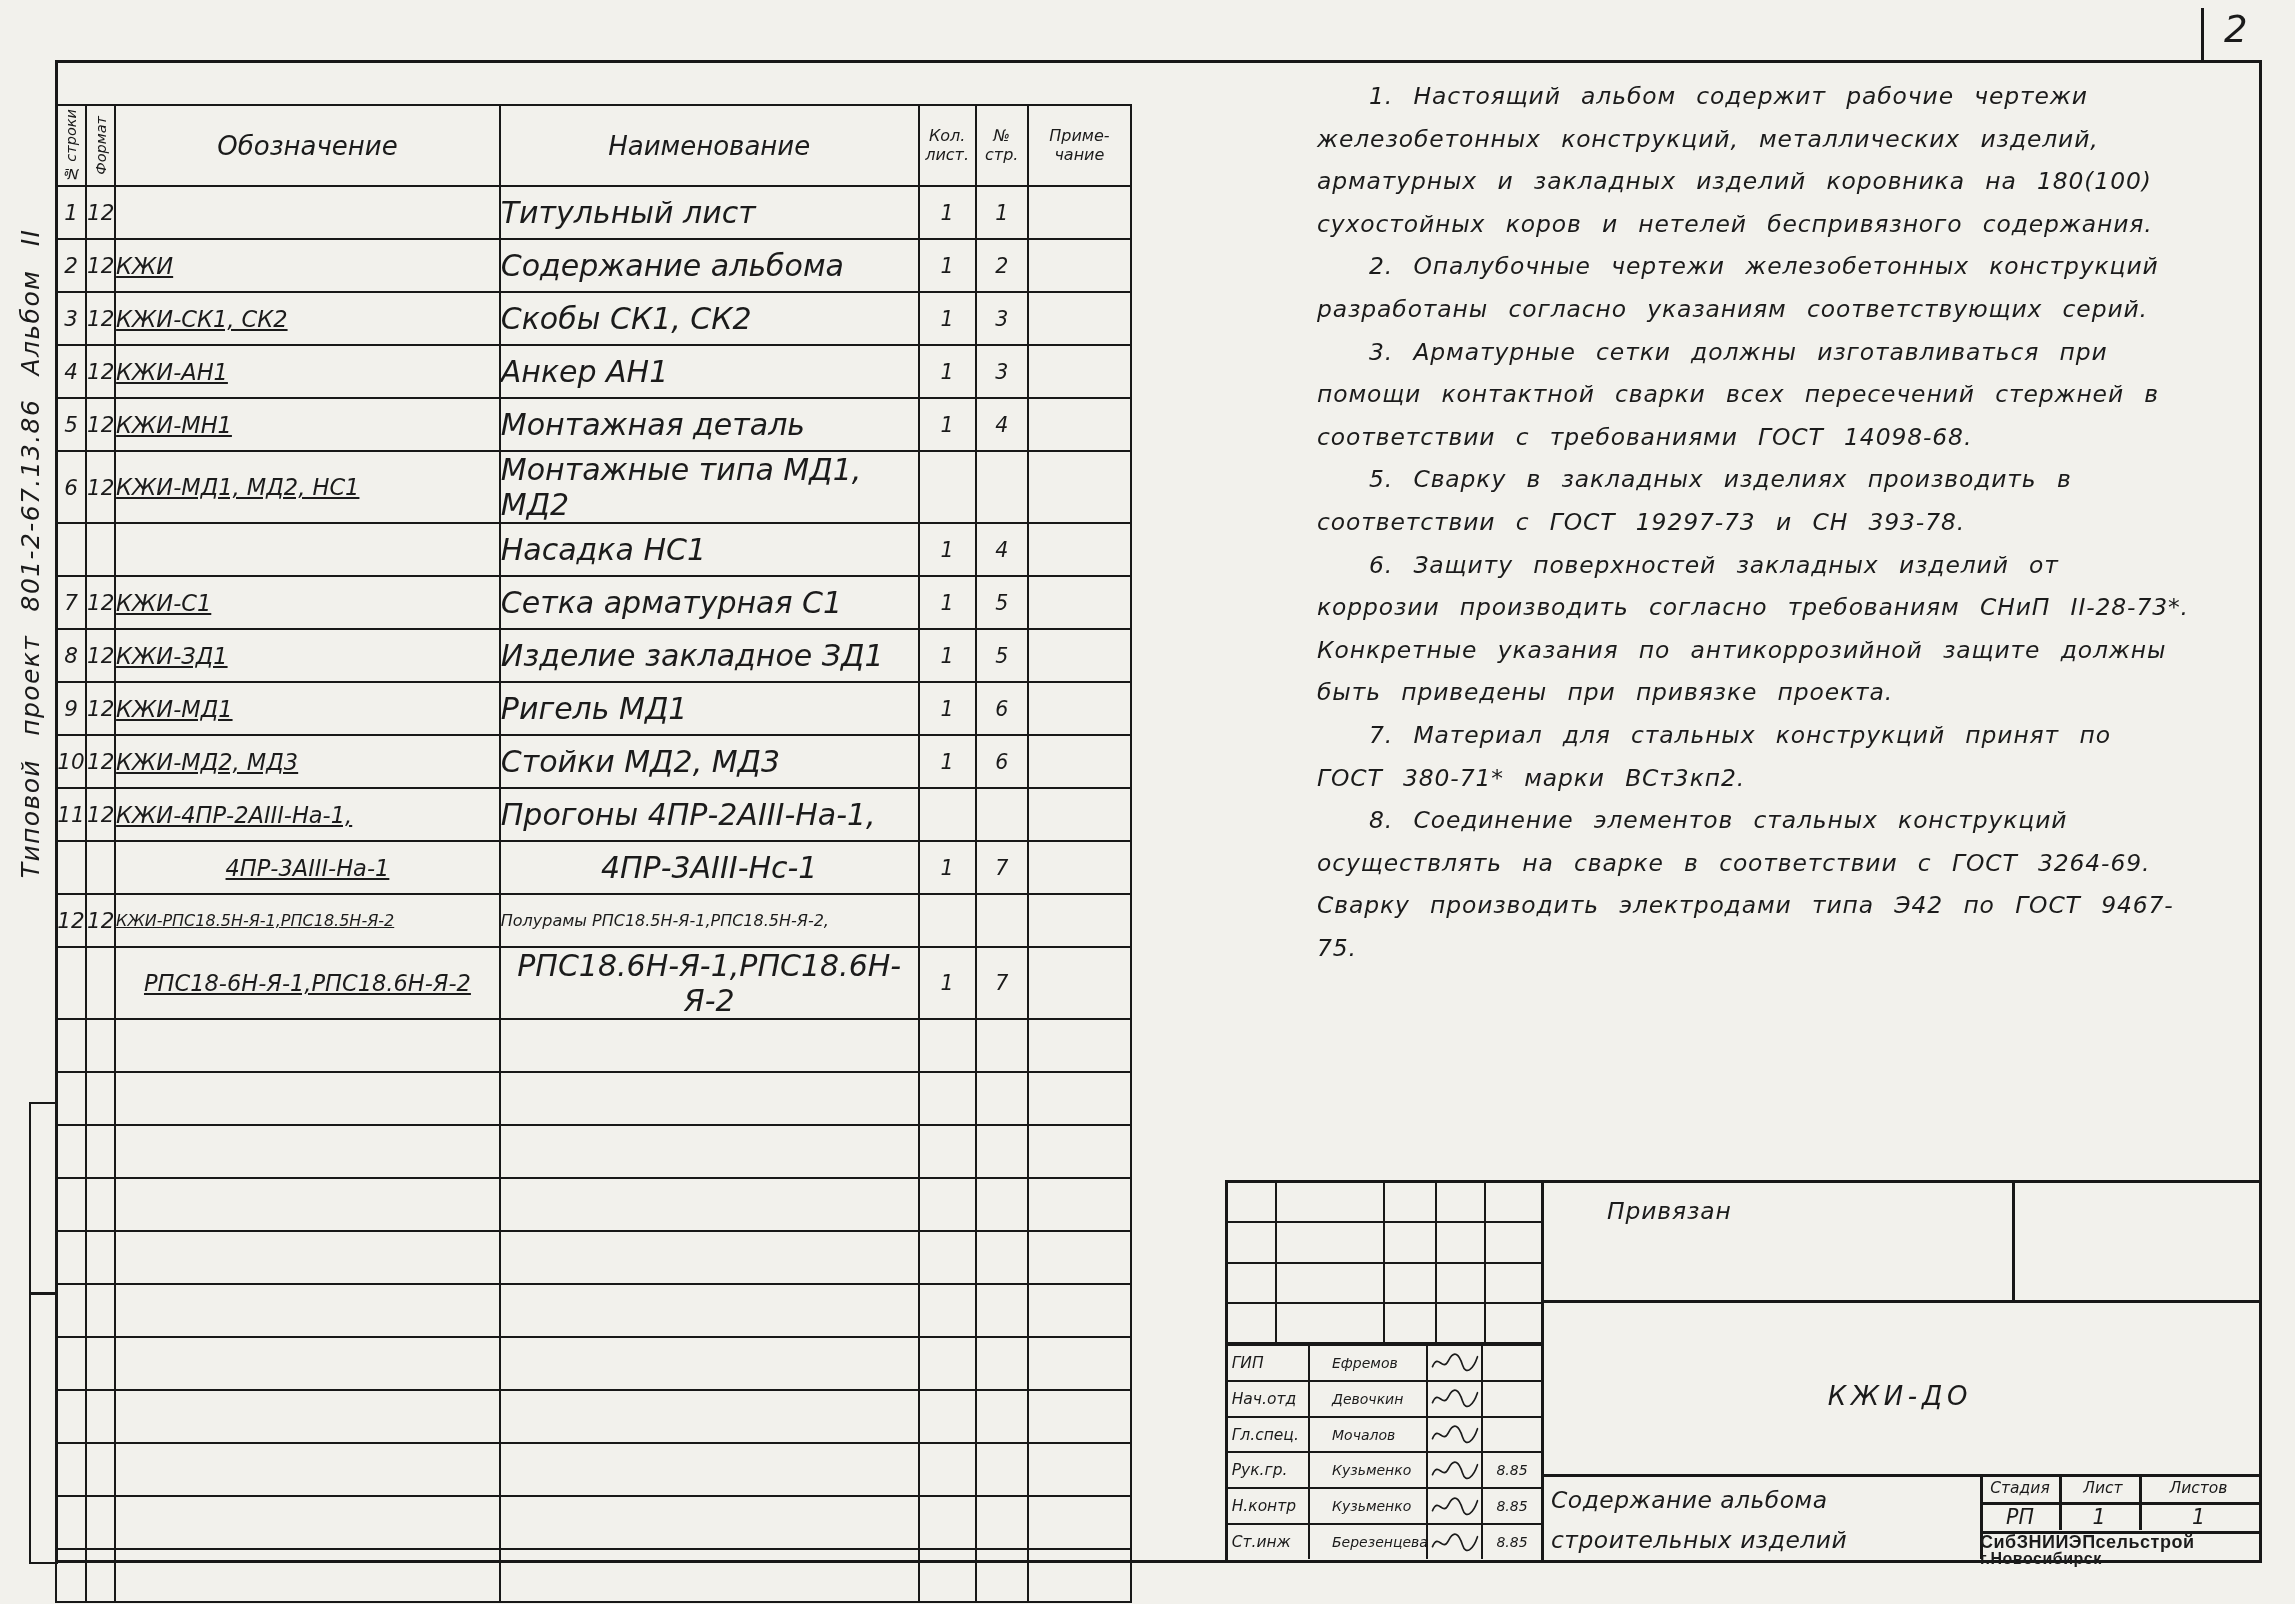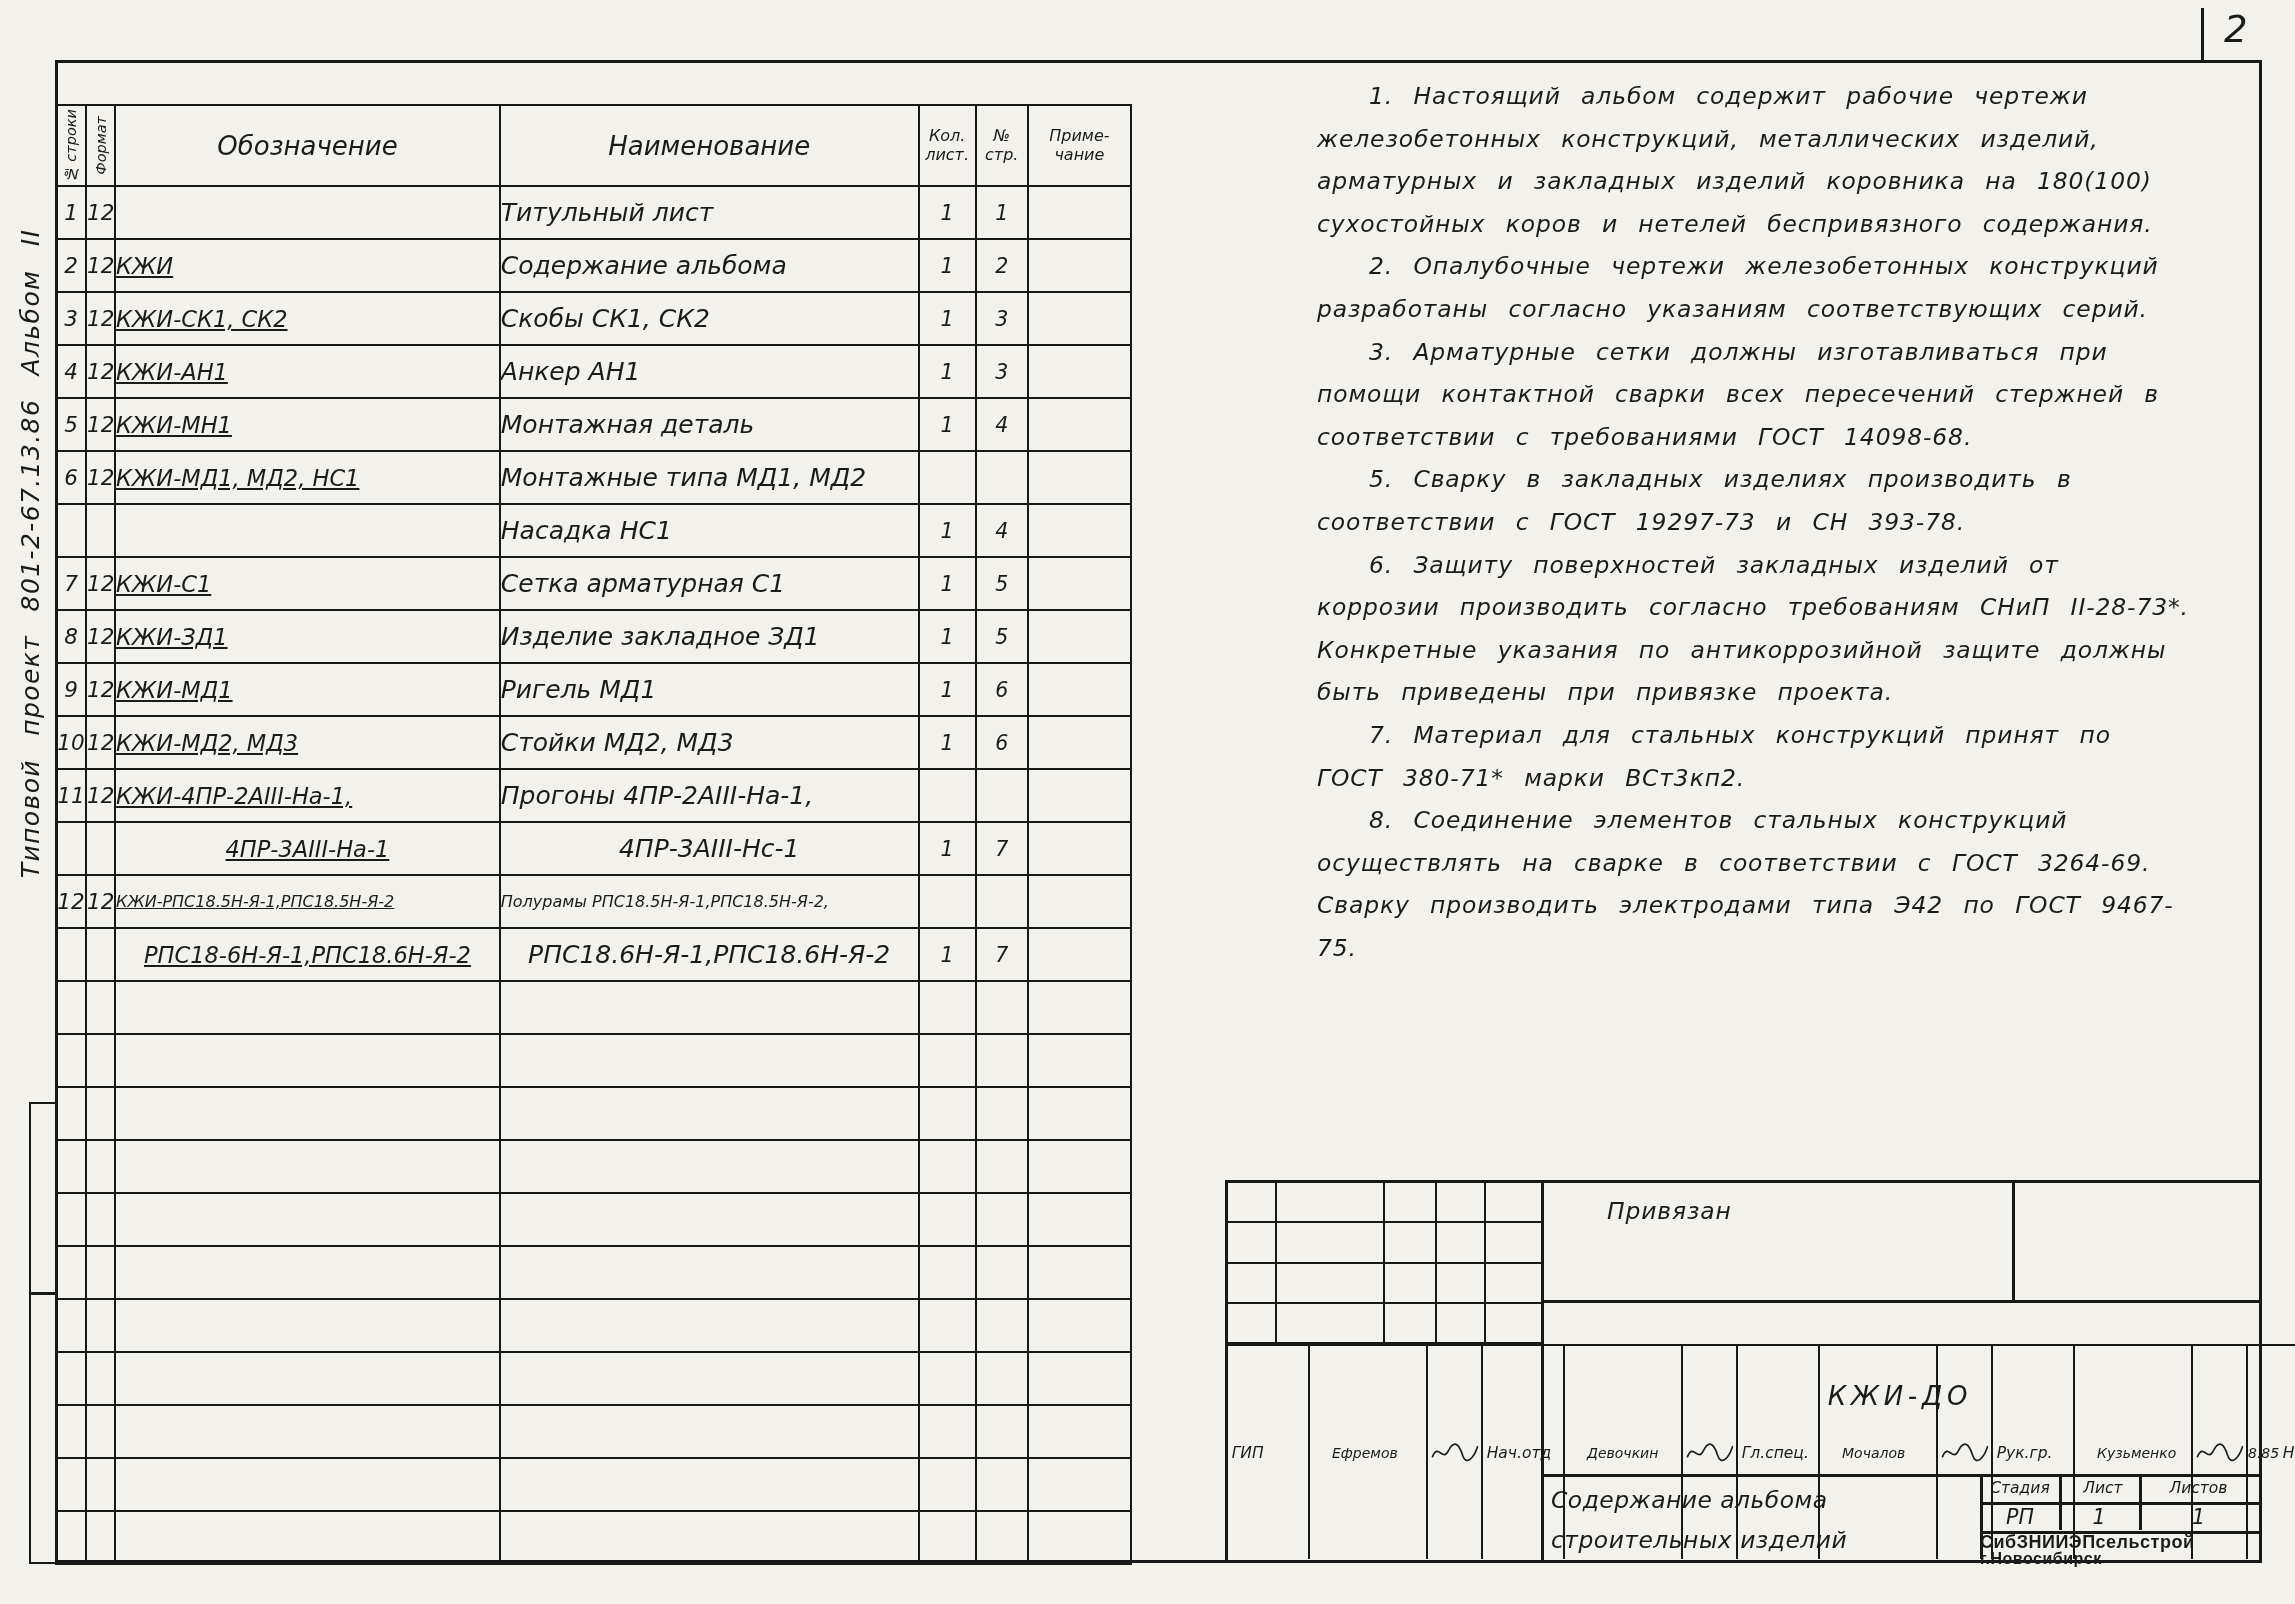--- a/index.html
+++ b/index.html
@@ -26,42 +26,42 @@
   table.contents th,table.contents td{border:2.8px solid #181818;padding:0;overflow:hidden;
                  font-style:italic;vertical-align:middle;}
   table.contents thead tr{height:81px;}
   table.contents tbody tr{height:53px;}
   th.rot div{writing-mode:vertical-rl;transform:rotate(180deg);margin:0 auto;
              font-size:14.5px;font-weight:normal;white-space:nowrap;}
   th.wide{font-size:26px;font-weight:normal;text-align:center;}
   th.sm{font-size:16px;font-weight:normal;text-align:center;white-space:pre-line;line-height:1.15;}
   td.c-row,td.c-format{text-align:center;font-size:21.5px;}
   td.c-des{padding-left:12px;font-size:22.5px;text-decoration:underline;}
-  td.c-name{padding-left:10.3px;font-size:25px;}
+  td.c-name{padding-left:10.3px;font-size:30px;}
   td.c-sheets,td.c-page{text-align:center;font-size:20.6px;}
   td.small{font-size:16px;}
   td.cont{text-align:center;padding-left:0;}
 
   
   #notes{position:absolute;left:1317px;top:75px;width:874px;}
   #notes p{margin:0;font-style:italic;font-size:23.4px;line-height:1.82;
            letter-spacing:0.9px;word-spacing:12px;text-indent:52px;}
 
   
   #stamp{position:absolute;left:1225px;top:1180px;width:1037px;height:383px;
          border:3.3px solid #181818;box-sizing:border-box;}
   .vline{position:absolute;width:2.8px;background:#181818;}
   .hline{position:absolute;height:2.8px;background:#181818;}
   
   #revgrid{position:absolute;left:0;top:0;width:313px;height:161px;
            display:grid;grid-template-columns:49px 108px 52px 49px 1fr;grid-template-rows:repeat(4,1fr);}
   #revgrid .rcell{border-right:2.8px solid #181818;border-bottom:2.8px solid #181818;}
   #revgrid .rcell:nth-child(5n){border-right:none;}
   
-  #sig{position:absolute;left:0;top:161px;width:313px;height:215px;display:flex;flex-direction:row;}
+  #sig{position:absolute;left:0;top:161px;width:313px;height:215px;display:flex;flex-direction:column;}
   .sig-row{display:flex;flex:1;border-top:2.8px solid #181818;align-items:center;}
   .sig-role{width:80px;padding-left:3.7px;font-style:italic;font-size:15.5px;white-space:nowrap;box-sizing:border-box;}
   .sig-name{width:118px;border-left:2.8px solid #181818;padding-left:22px;font-style:italic;font-size:14px;white-space:nowrap;box-sizing:border-box;align-self:stretch;display:flex;align-items:center;}
   .sig-sign{width:55px;border-left:2.8px solid #181818;box-sizing:border-box;align-self:stretch;display:flex;align-items:center;justify-content:center;}
   .sig-date{flex:1;border-left:2.8px solid #181818;box-sizing:border-box;align-self:stretch;display:flex;align-items:center;justify-content:center;font-style:italic;font-size:14px;}
   .stamp-txt{position:absolute;font-style:italic;}
   #binding{left:379px;top:14px;font-size:23.4px;letter-spacing:0.9px;}
   #doccode{left:313px;top:117px;width:718px;height:192px;display:flex;align-items:center;justify-content:center;
            font-size:26px;letter-spacing:4.7px;font-style:italic;position:absolute;border-radius:13px;}
   #stitle{left:323px;top:298px;width:422px;font-size:23.4px;line-height:1.7;letter-spacing:0.5px;position:absolute;font-style:italic;}

